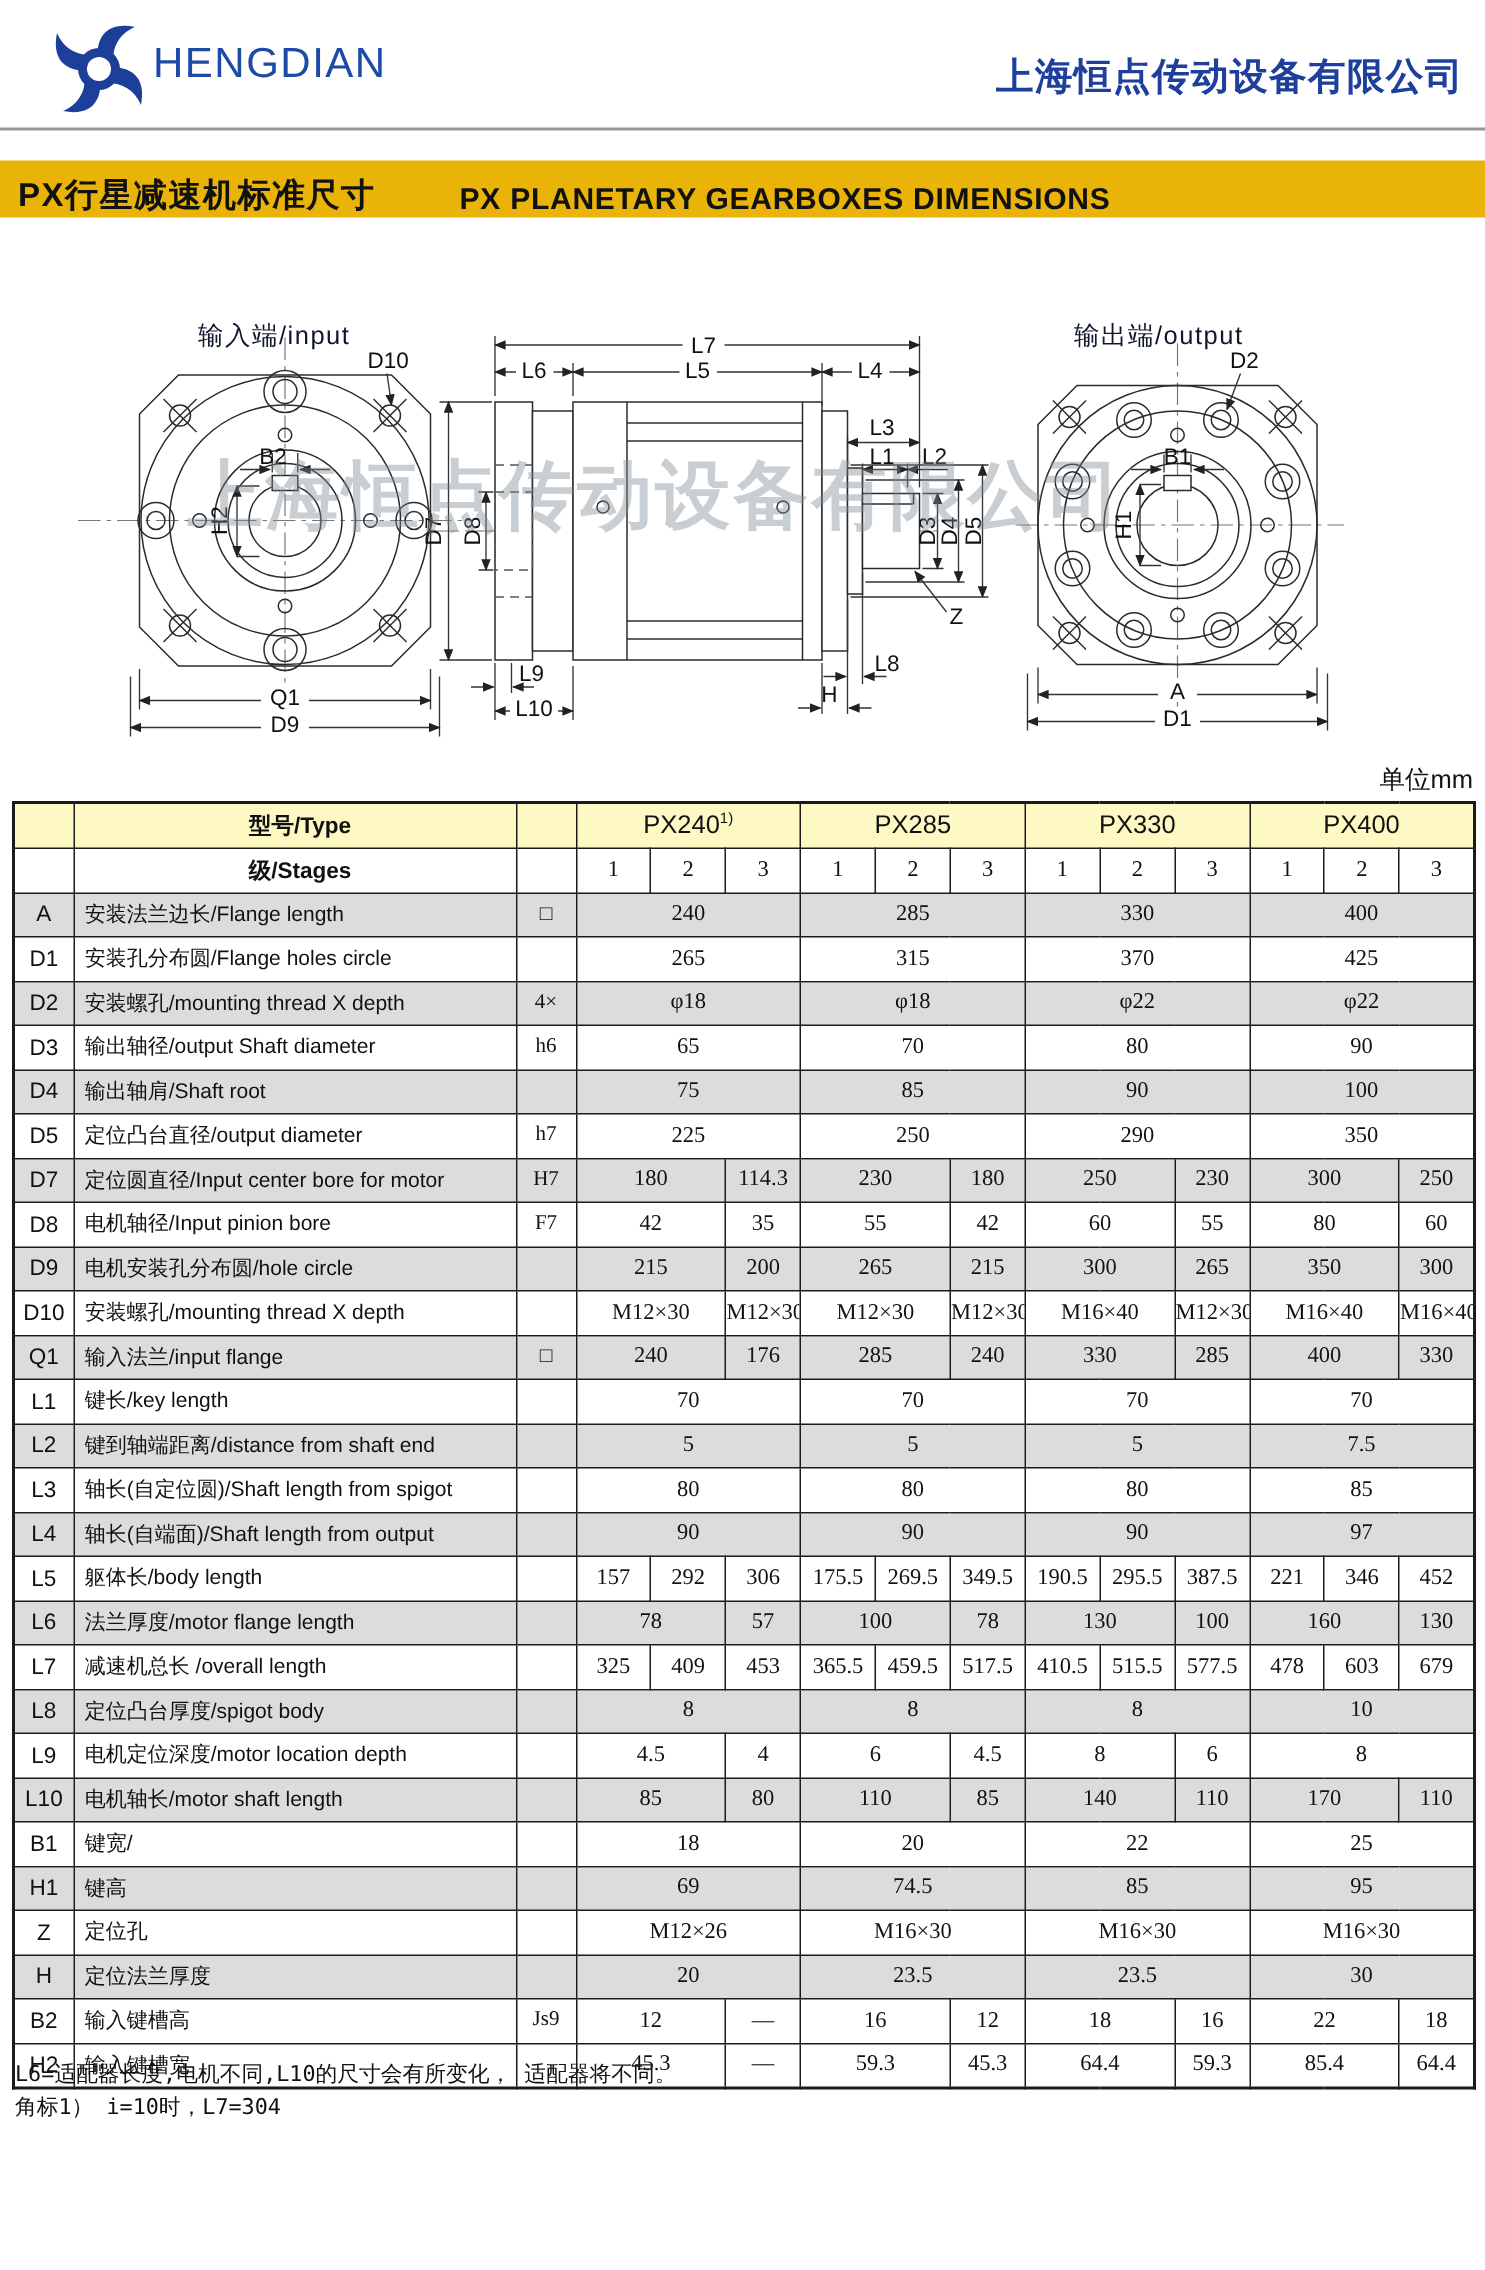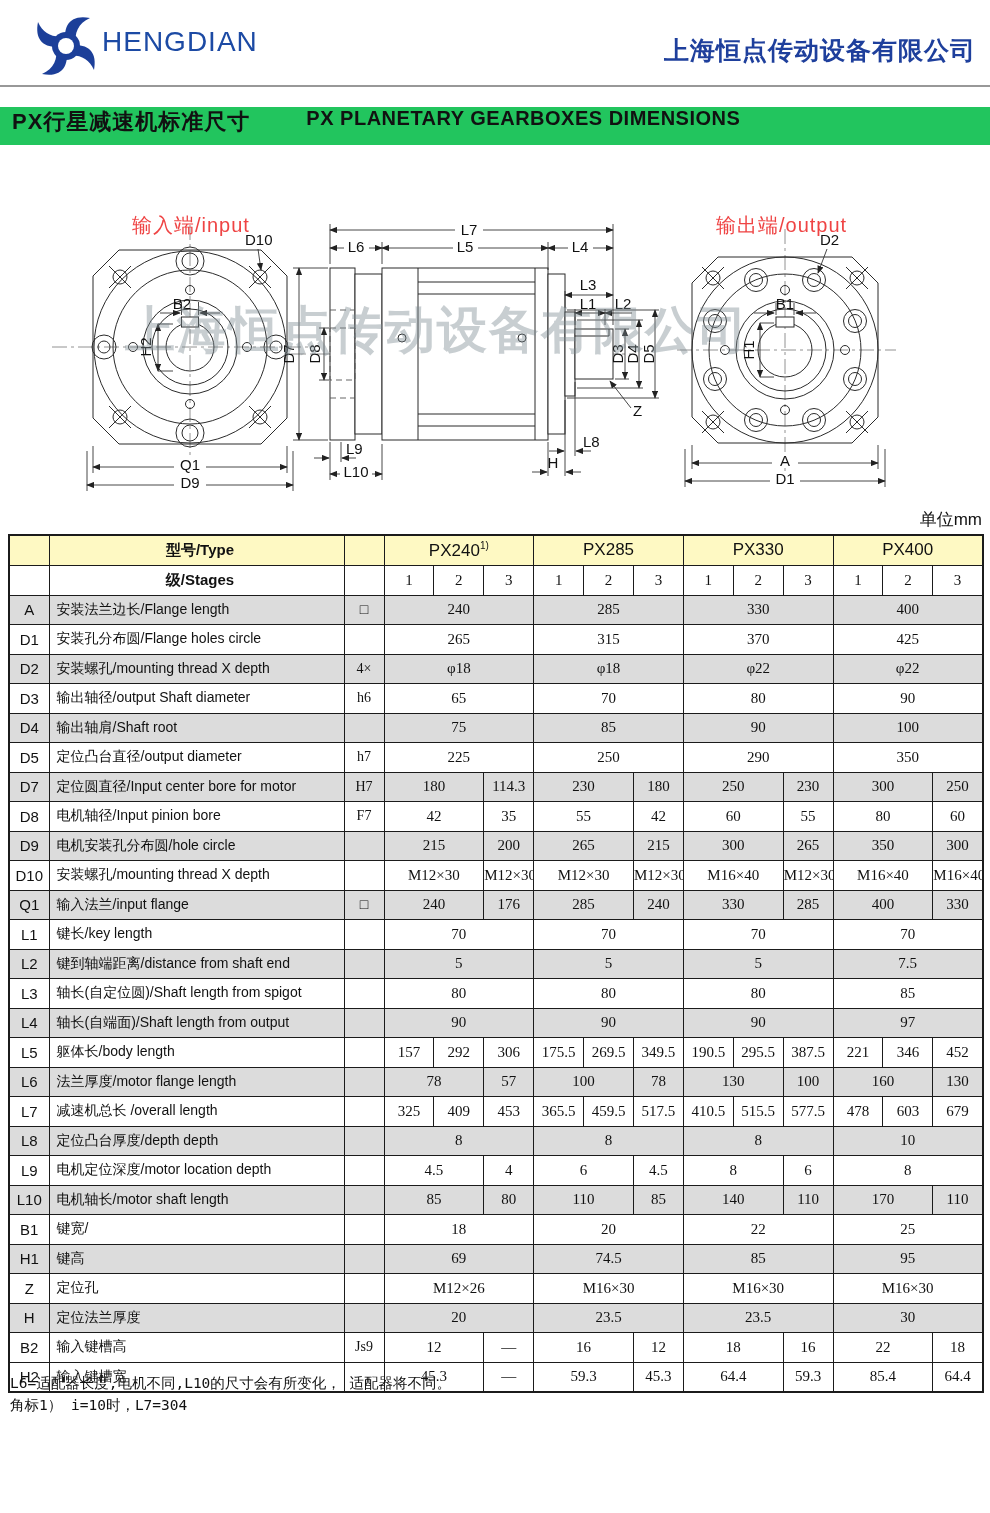--- a/index.html
+++ b/index.html
@@ -8,27 +8,27 @@
         font-family:"Liberation Sans","DejaVu Sans",sans-serif;color:#111}
 
   
   .logo{position:absolute;left:34px;top:10px;width:64px;height:72px}
   .logo-text{position:absolute;left:102px;top:26px;font-size:28px;letter-spacing:1px;
              color:#1c4aa4;font-weight:normal}
   .company{position:absolute;right:14px;top:34px;font-size:25px;font-weight:bold;color:#1e3f9c;letter-spacing:1px}
   .hdr-rule{position:absolute;left:0;top:85px;width:990px;height:2px;background:#989898}
 
   
-  .title-bar{position:absolute;left:0;top:107px;width:990px;height:38px;background:#22c55e;
-             display:flex;align-items:flex-start;gap:56px;padding-left:12px}
+  .title-bar{position:absolute;left:0;top:107px;width:990px;height:38px;background:#eab308;
+             display:flex;align-items:flex-end;gap:56px;padding-left:12px}
   .title-zh{font-size:22px;font-weight:bold;letter-spacing:1px}
   .title-en{font-size:20px;font-weight:bold;letter-spacing:.5px}
 
   
-  .view-label{position:absolute;font-size:20px;letter-spacing:1px;color:#ef4444;z-index:4}
+  .view-label{position:absolute;font-size:17px;letter-spacing:1px;color:#0f172a;z-index:4}
   .svg-wrap{position:absolute;z-index:2}
   .watermark{position:absolute;left:125px;top:297px;z-index:3;font-size:50px;font-weight:bold;
              color:rgba(125,138,145,.42);letter-spacing:2px;white-space:nowrap;pointer-events:none}
   svg .ln{stroke:#2b2b2b;stroke-width:1;fill:none}
   svg .fil{stroke:#2b2b2b;stroke-width:1;fill:#fff}
   svg .cl{stroke:#777;stroke-width:.8;fill:none;stroke-dasharray:15 4 3 4}
   svg .hid{stroke:#555;stroke-width:.9;fill:none;stroke-dasharray:6 4}
   svg .dim{stroke:#333;stroke-width:.9;fill:none}
   svg .dtx{font-size:15px;fill:#111;font-family:"Liberation Sans","DejaVu Sans",sans-serif}
   svg .lbg{fill:#fff;stroke:none}
@@ -577,21 +577,21 @@
           <td class="val">517.5</td>
           <td class="val">410.5</td>
           <td class="val">515.5</td>
           <td class="val">577.5</td>
           <td class="val">478</td>
           <td class="val">603</td>
           <td class="val">679</td>
         </tr>
         <tr class="shade">
           <td class="lab">L8</td>
-          <td class="desc">定位凸台厚度/depth depth</td>
+          <td class="desc">定位凸台厚度/spigot body</td>
           <td class="sym"></td>
           <td colspan="3" class="val">8</td>
           <td colspan="3" class="val">8</td>
           <td colspan="3" class="val">8</td>
           <td colspan="3" class="val">10</td>
         </tr>
         <tr>
           <td class="lab">L9</td>
           <td class="desc">电机定位深度/motor location depth</td>
           <td class="sym"></td>

